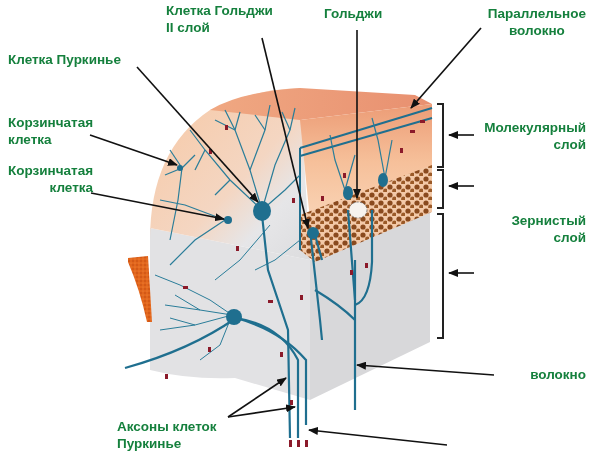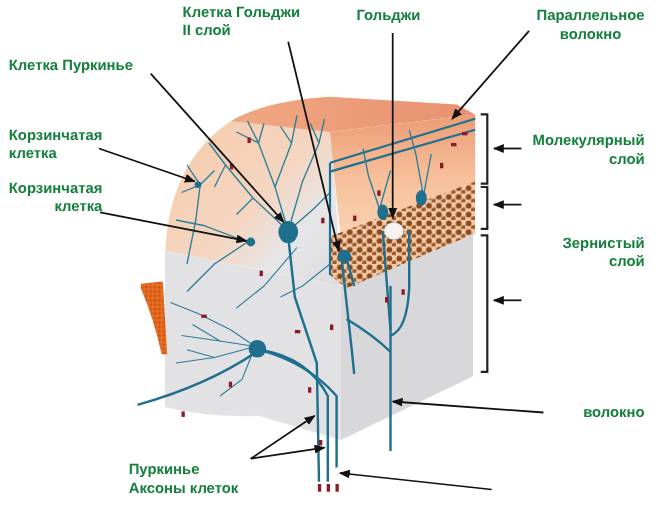--- a/index.html
+++ b/index.html
@@ -203,16 +203,16 @@
   <span>слой</span>
 </div>
 <div class="lbl r" style="right:14px; top:184px;margin-top:28px;">
   <span>Зернистый</span>
   <span>слой</span>
 </div>
 <div class="lbl r" style="right:14px; top:366px;">
   <span>волокно</span>
 </div>
 <div class="lbl" style="left:117px; top:418px;">
+  <span>Аксоны клеток</span>
   <span>Пуркинье</span>
-  <span>Аксоны клеток</span>
 </div>
 </div>
 
 </body></html>

